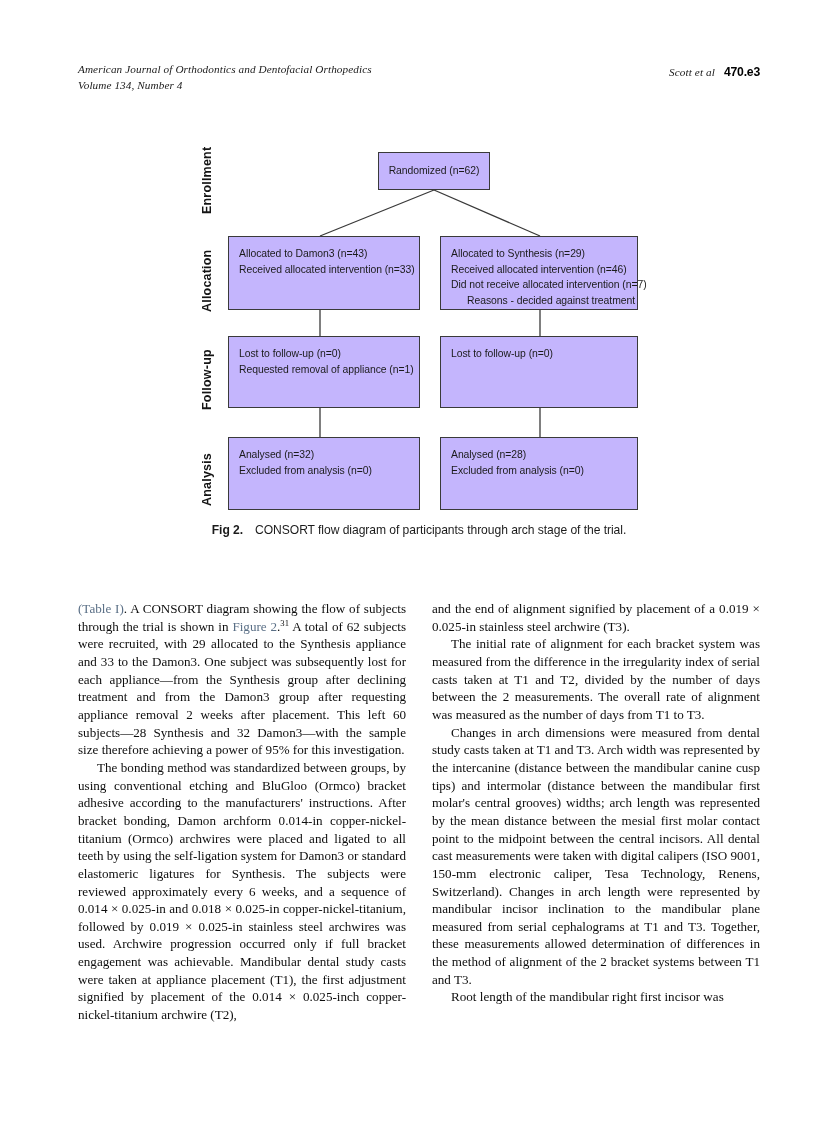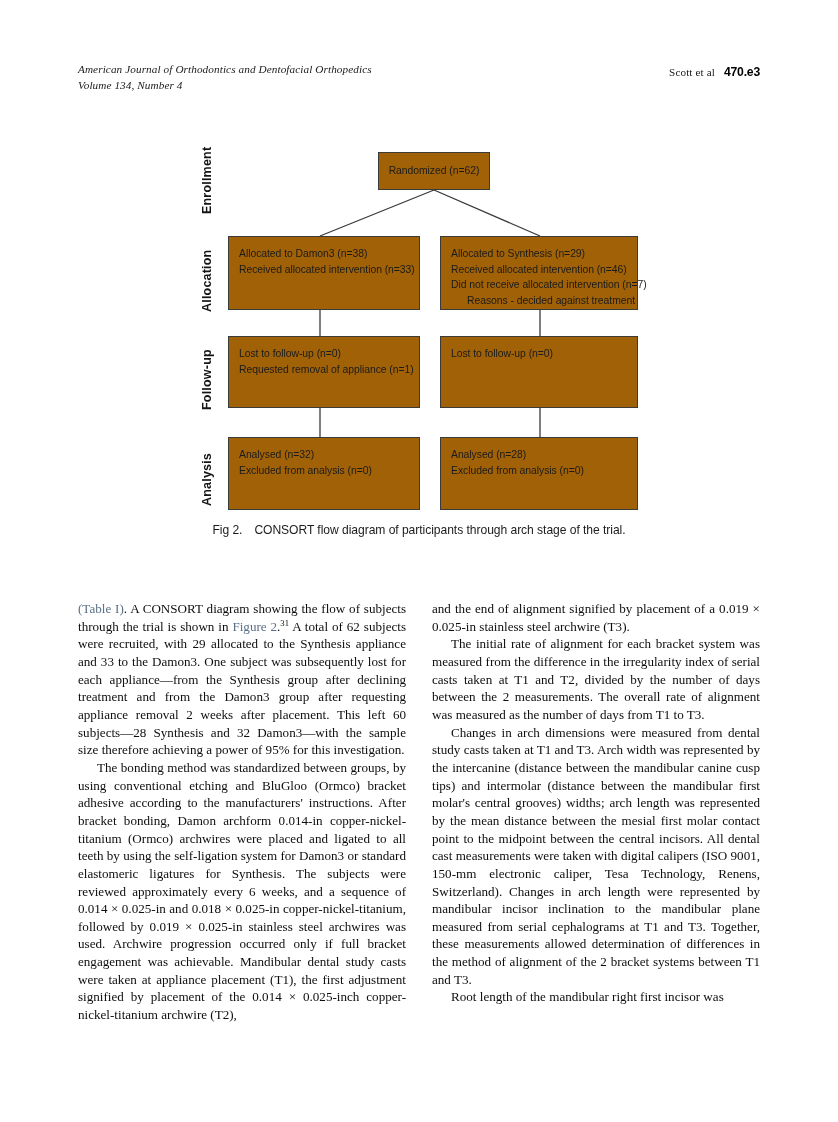--- a/index.html
+++ b/index.html
@@ -43,20 +43,21 @@
     color: #1a1a1a;
     letter-spacing: 0.1px;
   }
   .runhead-left .line2 { display: block; }
   .runhead-right {
     position: absolute;
     right: 0; top: 0;
     white-space: nowrap;
   }
   .runhead-right .authors {
+    font-style: italic;
     font-size: 11.2px;
     color: #1a1a1a;
     letter-spacing: 0.1px;
   }
   .runhead-right .pageno {
     font-family: "Liberation Sans", sans-serif;
     font-weight: bold;
     font-size: 12.2px;
     color: #000;
     margin-left: 9px;
@@ -81,21 +82,21 @@
     writing-mode: vertical-rl;
     transform: rotate(180deg);
     text-align: center;
     letter-spacing: 0.2px;
     white-space: nowrap;
   }
 
   .cbox {
     position: absolute;
     border: 1.3px solid #3a3a3a;
-    background: #a16207;
+    background: #c4b5fd;
     box-sizing: border-box;
   }
   .cbox-inner {
     padding: 9px 10px 0 10px;
   }
   .cbox-line {
     font-family: "Liberation Sans", sans-serif;
     font-size: 10.4px;
     line-height: 15.6px;
     color: #1b1b1b;
@@ -123,21 +124,21 @@
     left: 78px;
     top: 523px;
     width: 682px;
     text-align: center;
     font-family: "Liberation Sans", sans-serif;
     font-size: 12.1px;
     color: #1b1b1b;
     letter-spacing: -0.05px;
   }
   .fig-caption .figlabel {
-    font-weight: normal;
+    font-weight: bold;
     margin-right: 12px;
   }
 
   
   .col {
     position: absolute;
     top: 588px;
     width: 328px;
     font-family: "Liberation Serif", serif;
     font-size: 13.1px;
@@ -201,21 +202,21 @@
     </svg>
 
     <div class="cbox centered" style="left:378px; top:27px; width:112px; height:38px;">
       <div class="cbox-inner">
         <div class="cbox-line">Randomized (n=62)</div>
       </div>
     </div>
 
     <div class="cbox" style="left:228px; top:111px; width:192px; height:74px;">
       <div class="cbox-inner">
-        <div class="cbox-line">Allocated to Damon3 (n=38)</div>
+        <div class="cbox-line">Allocated to Damon3 (n=43)</div>
         <div class="cbox-line">Received allocated intervention  (n=33)</div>
       </div>
     </div>
 
     <div class="cbox" style="left:440px; top:111px; width:198px; height:74px;">
       <div class="cbox-inner">
         <div class="cbox-line">Allocated to Synthesis (n=29)</div>
         <div class="cbox-line">Received allocated intervention (n=46)</div>
         <div class="cbox-line">Did not receive allocated intervention (n=7)</div>
         <div class="cbox-line indent">Reasons - decided against treatment</div>

